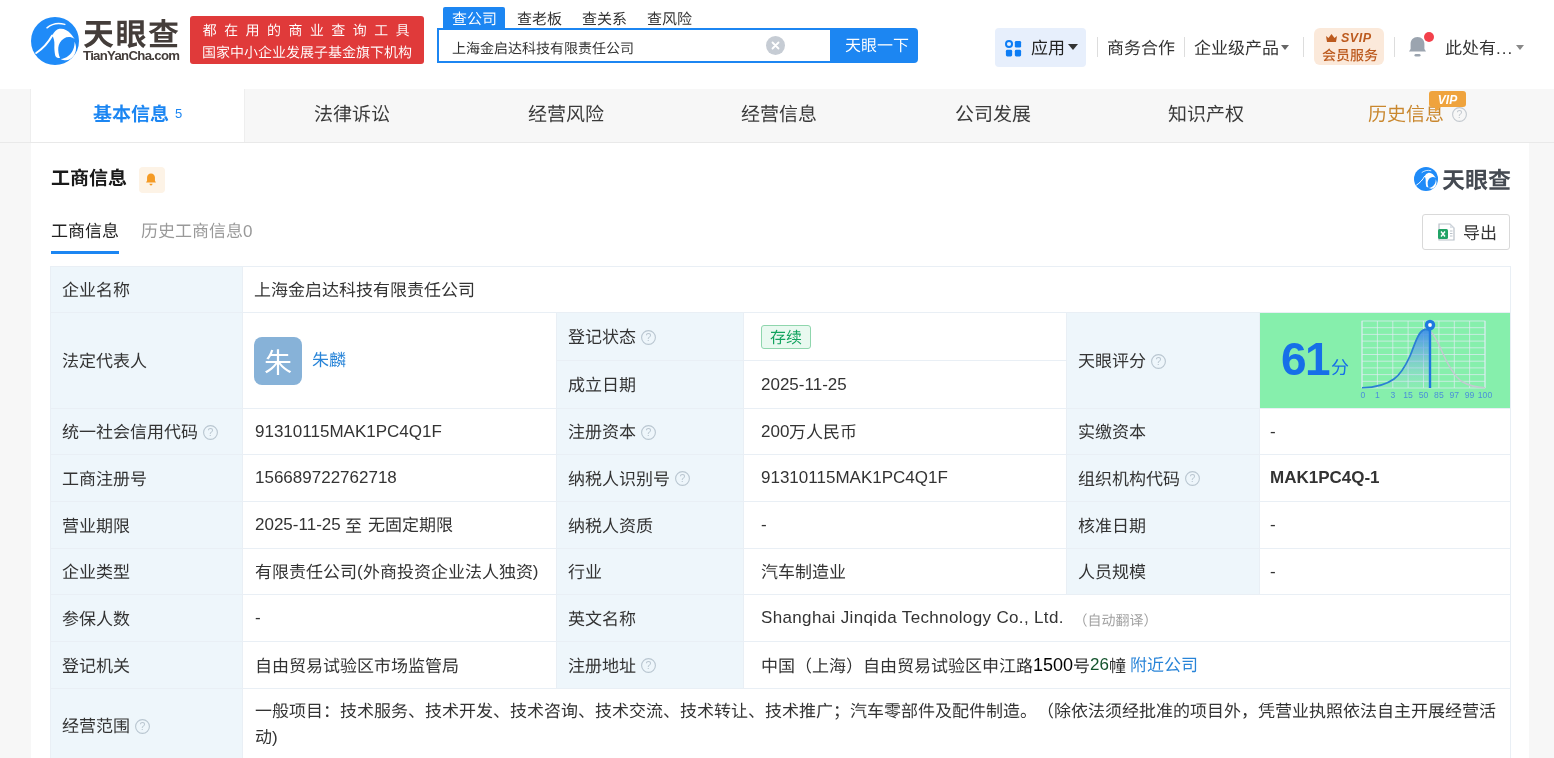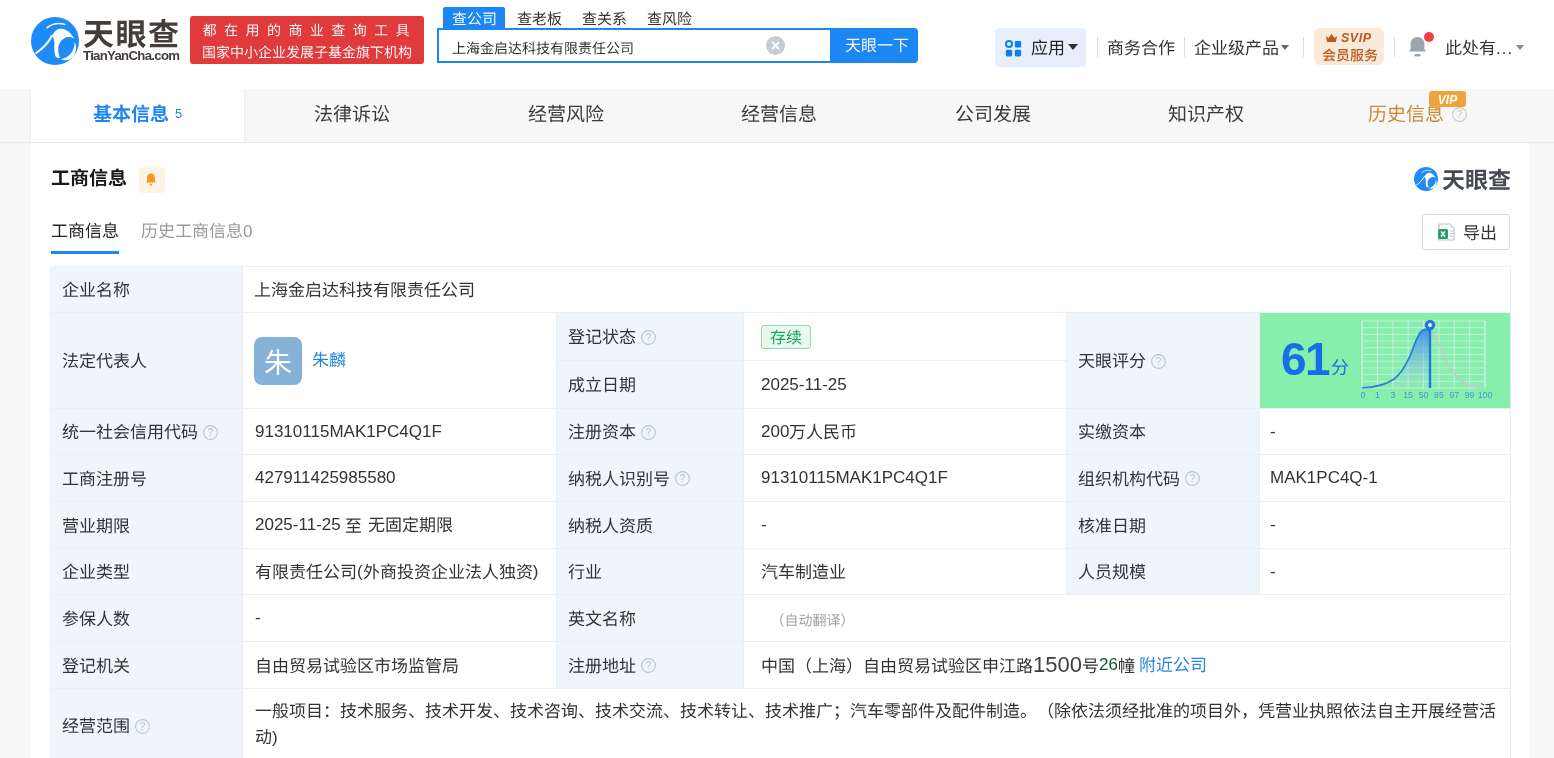--- a/index.html
+++ b/index.html
@@ -688,21 +688,21 @@
         <use href="#g11"></use>
         <use href="#g7" x="1000"></use>
         <use href="#g106" x="2000"></use>
         <use href="#g107" x="3000"></use>
         <use href="#g115" x="4000"></use>
       </svg>
     </div>
   </div>
 <div class="a" style="left:242px;top:454px;width:314px;height:47px;background:#fff;border-top:1px solid #e9eff5;border-left:1px solid #e9eff5">
     <div class="row" style="height:100%;padding-left:12px;">
-      <span style="font-size:17px;color:#333">427911425985580</span>
+      <span style="font-size:17px;color:#333">156689722762718</span>
     </div>
   </div>
 <div class="a" style="left:556px;top:454px;width:187px;height:47px;background:#eef6fb;border-top:1px solid #e9eff5;border-left:1px solid #e9eff5">
     <div class="row" style="height:100%;padding-left:11px;">
       <svg class="cj" style="width:102.0px;height:17px;vertical-align:-0.14em;" viewBox="0 -880 6000 1000" fill="#333">
         <use href="#g116"></use>
         <use href="#g117" x="1000"></use>
         <use href="#g87" x="2000"></use>
         <use href="#g74" x="3000"></use>
         <use href="#g118" x="4000"></use>
@@ -729,21 +729,21 @@
         <use href="#g85" x="4000"></use>
         <use href="#g105" x="5000"></use>
       </svg>
       <span style="margin-left:5px;position:relative;top:0px"><svg style="vertical-align:-3px" width="15" height="15" viewBox="0 0 15 15">
           <circle cx="7.5" cy="7.5" r="6.9" fill="none" stroke="#b9c6d0" stroke-width="1.1"></circle>
           <text x="7.5" y="10.8" text-anchor="middle" font-family="Liberation Sans" font-size="10.5" fill="#b9c6d0">?</text>
         </svg></span>
     </div>
   </div>
 <div class="a" style="left:1259px;top:454px;width:251px;height:47px;background:#fff;border-top:1px solid #e9eff5;border-left:1px solid #e9eff5">
-    <div class="row" style="height:100%;padding-left:10px;">
+    <div class="row" style="height:100%;padding-left:10px;font-weight:bold;">
       <span style="font-size:17px;color:#333">MAK1PC4Q-1</span>
     </div>
   </div>
 <div class="a" style="left:50px;top:501px;width:192px;height:47px;background:#eef6fb;border-top:1px solid #e9eff5;border-left:1px solid #e9eff5">
     <div class="row" style="height:100%;padding-left:11px;">
       <svg class="cj" style="width:68.0px;height:17px;vertical-align:-0.14em;" viewBox="0 -880 4000 1000" fill="#333">
         <use href="#g70"></use>
         <use href="#g8" x="1000"></use>
         <use href="#g99" x="2000"></use>
         <use href="#g42" x="3000"></use>
@@ -886,20 +886,21 @@
       <svg class="cj" style="width:68.0px;height:17px;vertical-align:-0.14em;" viewBox="0 -880 4000 1000" fill="#333">
         <use href="#g143"></use>
         <use href="#g144" x="1000"></use>
         <use href="#g82" x="2000"></use>
         <use href="#g83" x="3000"></use>
       </svg>
     </div>
   </div>
 <div class="a" style="left:743px;top:594px;width:767px;height:47px;background:#fff;border-top:1px solid #e9eff5;border-left:1px solid #e9eff5">
     <div class="row" style="height:100%;padding-left:17px;">
+      <span style="font-size:17px;color:#333;letter-spacing:0.35px">Shanghai Jinqida Technology Co., Ltd.</span>
       <span style="margin-left:8px;margin-top:3px"><svg class="cj" style="width:87.0px;height:14px;vertical-align:-0.14em;" viewBox="0 -880 6000 1000" fill="#a0a0a0">
           <use href="#g145"></use>
           <use href="#g146" x="1000"></use>
           <use href="#g147" x="2000"></use>
           <use href="#g148" x="3000"></use>
           <use href="#g149" x="4000"></use>
           <use href="#g150" x="5000"></use>
         </svg></span>
     </div>
   </div>
@@ -958,21 +959,21 @@
         <use href="#g151" x="7000"></use>
         <use href="#g152" x="8000"></use>
         <use href="#g153" x="9000"></use>
         <use href="#g154" x="10000"></use>
         <use href="#g155" x="11000"></use>
         <use href="#g156" x="12000"></use>
         <use href="#g164" x="13000"></use>
         <use href="#g165" x="14000"></use>
         <use href="#g166" x="15000"></use>
       </svg>
-      <span style="font-size:22px;color:#404040">1500</span>
+      <span style="font-size:18px;color:#000000">1500</span>
       <svg class="cj" style="width:17.0px;height:17px;vertical-align:-0.14em;" viewBox="0 -880 1000 1000" fill="#333">
         <use href="#g115"></use>
       </svg>
       <span style="font-size:17px;color:#14532d">26</span>
       <svg class="cj" style="width:17.0px;height:17px;vertical-align:-0.14em;" viewBox="0 -880 1000 1000" fill="#333">
         <use href="#g167"></use>
       </svg>
       <span style="margin-left:4px"><svg class="cj" style="width:68.0px;height:17px;vertical-align:-0.14em;" viewBox="0 -880 4000 1000" fill="#2884d8">
           <use href="#g168"></use>
           <use href="#g169" x="1000"></use>

